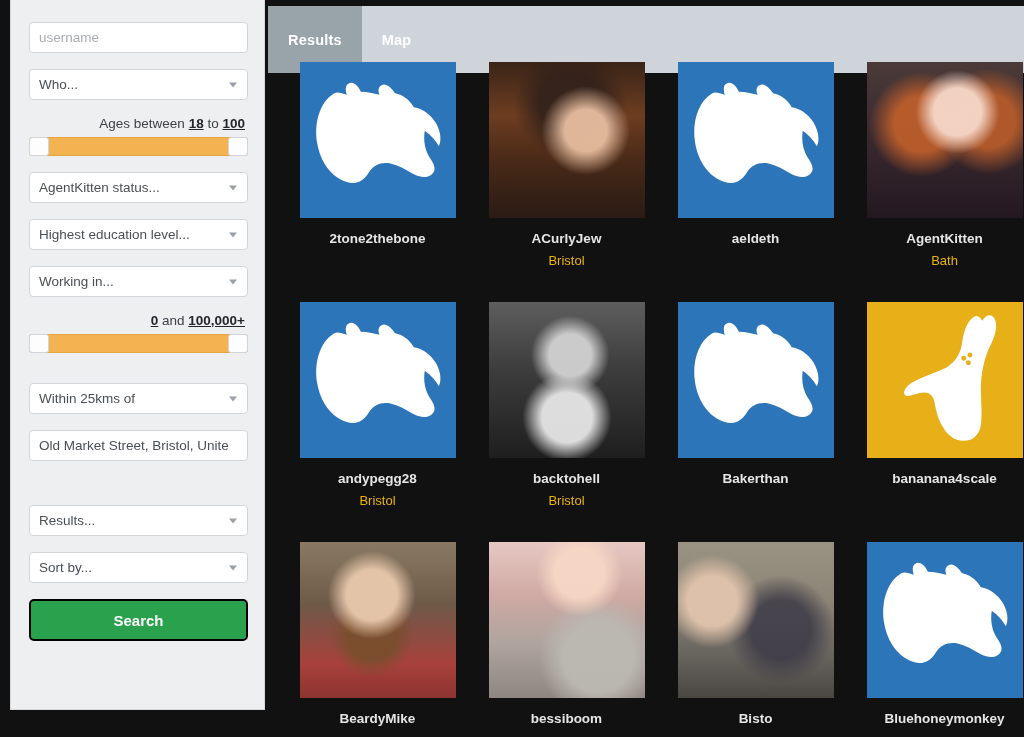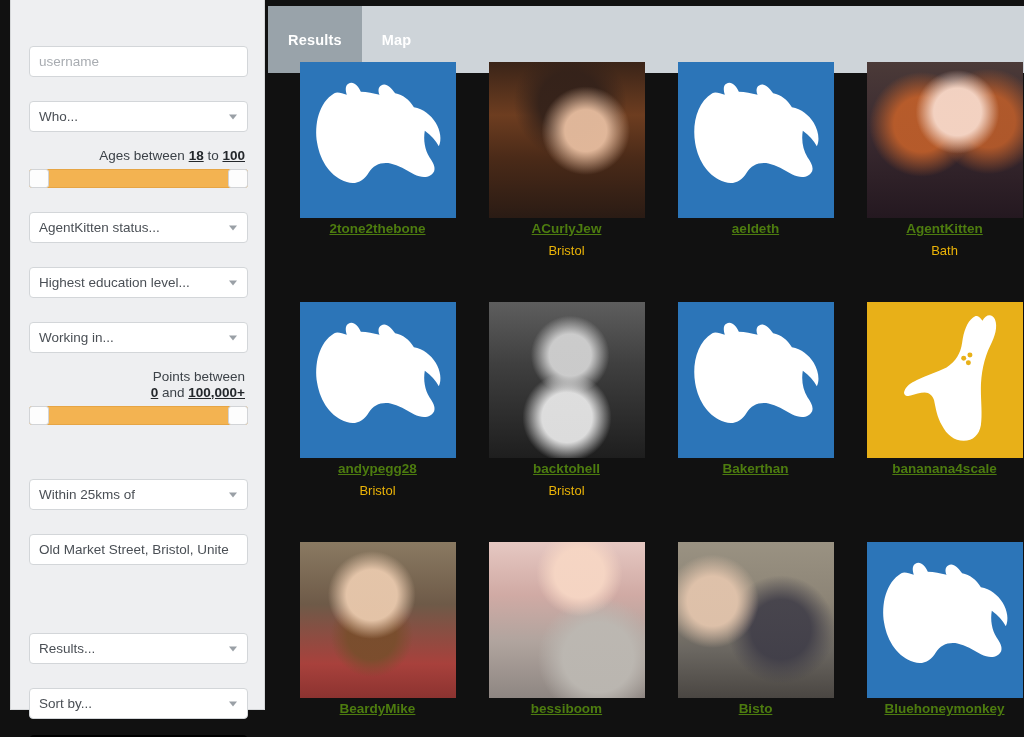--- a/index.html
+++ b/index.html
@@ -35,21 +35,20 @@
     border-radius: 4px;
     margin-bottom: 16px;
     display: flex;
     align-items: center;
     padding: 0 9px;
     position: relative;
     font-size: 13.5px;
     color: #4a4f55;
     overflow: hidden;
     white-space: nowrap;
-    margin-top: 24px;
   }
   .field.placeholder-only { color: #a8acb1; }
   .field .caret {
     position: absolute;
     right: 10px;
     top: 50%;
     transform: translateY(-50%);
     width: 0; height: 0;
     border-left: 4px solid transparent;
     border-right: 4px solid transparent;
@@ -162,27 +161,26 @@
   .avatar {
     width: 156px;
     height: 156px;
     display: block;
     position: relative;
     overflow: hidden;
     background: #000;
   }
   .avatar svg { display: block; width: 100%; height: 100%; }
   .card-name {
-    margin-top: 3px;
+    margin-top: 13px;
     font-size: 13.5px;
     font-weight: bold;
-    color: #4d7c0f;
+    color: #e5e5e5;
     text-align: center;
     line-height: 16px;
-    text-decoration: underline;
   }
   .card-location {
     margin-top: 6px;
     font-size: 13px;
     color: #eab308;
     text-align: center;
     line-height: 16px;
     font-weight: normal;
   }
 
@@ -228,21 +226,20 @@
       <span class="caret"></span>
     </div>
 
     <div class="field">
       <span class="field-text">Working in...</span>
       <span class="caret"></span>
     </div>
 
     <div class="slider-group">
       <div class="slider-label">
-        <div>Points between</div>
         <div>
           <b>0</b>
           <span>and</span>
           <b>100,000+</b>
         </div>
       </div>
       <div class="slider-track">
         <span class="slider-handle left"></span>
         <span class="slider-handle right"></span>
       </div>

